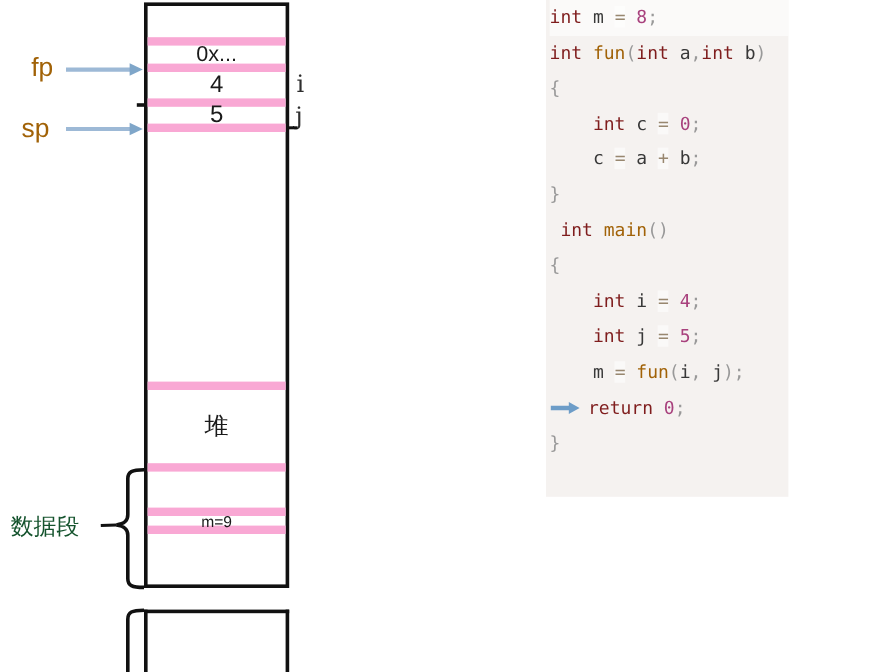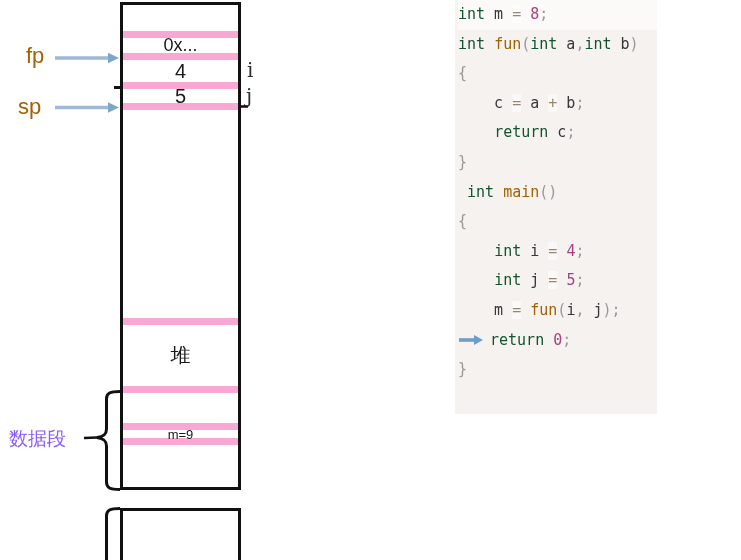--- a/index.html
+++ b/index.html
@@ -24,31 +24,31 @@
   .bottom-box{
     position:absolute;left:120px;top:508px;width:121px;height:60px;
     box-sizing:border-box;border:3px solid #111;border-bottom:none;background:#fff;
   }
   .ptr-label{position:absolute;font-size:22px;color:#a16207;}
   #fp-label{left:26px;top:43px;}
   #sp-label{left:18px;top:94px;}
   .var-label{position:absolute;font-family:"DejaVu Serif",serif;font-size:20px;color:#2e2e2e;}
   #i-label{left:247px;top:58px;}
   #j-label{left:246px;top:84px;}
-  #data-seg-label{position:absolute;left:9px;top:426px;font-size:19px;color:#8b5cf6;}
+  #data-seg-label{position:absolute;left:9px;top:426px;font-size:19px;color:#14532d;}
   .overlay{position:absolute;left:0;top:0;pointer-events:none;}
   
   .code-block{
     position:absolute;left:455px;top:0;width:202px;height:414px;
     box-sizing:border-box;background:#f5f2f0;padding-left:3px;
     font-family:"DejaVu Sans Mono",monospace;font-size:15px;
   }
   .code-line{height:29.6px;line-height:29.6px;white-space:pre;}
   .code-line.hl{background:rgba(255,255,255,0.6);}
-  .tok-kw{color:#14532d;text-align:right;}
+  .tok-kw{color:#7f1d1d;text-align:right;}
   .tok-fn{color:#a16207;}
   .tok-num{color:#a8417d;}
   .tok-pu{color:#999999;}
   .tok-op{color:#98876f;background:rgba(255,255,255,0.5);}
   .tok-pl{color:#383838;}
   .code-arrow svg{vertical-align:middle;margin-right:6px;}
 </style>
 </head>
 <body>
 
@@ -93,22 +93,22 @@
            L 106.5 482 C 106.5 488 110 489.5 120 489.5" fill="none" stroke="#111" stroke-width="3"></path>
   <line x1="84" y1="438" x2="97" y2="437.5" stroke="#111" stroke-width="2.5"></line>
 
   <path d="M 120 508.5 C 110 508.5 106.5 510 106.5 516 L 106.5 560" fill="none" stroke="#111" stroke-width="3"></path>
 </svg>
 
 <div class="code-block">
     <div class="code-line hl"><span class="tok-kw">int</span><span class="tok-pl"> m </span><span class="tok-op">=</span><span class="tok-pl"> </span><span class="tok-num">8</span><span class="tok-pu">;</span></div>
     <div class="code-line"><span class="tok-kw">int</span><span class="tok-pl"> </span><span class="tok-fn">fun</span><span class="tok-pu">(</span><span class="tok-kw">int</span><span class="tok-pl"> a</span><span class="tok-pu">,</span><span class="tok-kw">int</span><span class="tok-pl"> b</span><span class="tok-pu">)</span></div>
     <div class="code-line"><span class="tok-pu">{</span></div>
+    <div class="code-line"><span class="tok-pl">    </span><span class="tok-kw">int</span><span class="tok-pl"> c </span><span class="tok-op">=</span><span class="tok-pl"> </span><span class="tok-num">0</span><span class="tok-pu">;</span></div>
     <div class="code-line"><span class="tok-pl">    c </span><span class="tok-op">=</span><span class="tok-pl"> a </span><span class="tok-op">+</span><span class="tok-pl"> b</span><span class="tok-pu">;</span></div>
-    <div class="code-line"><span class="tok-pl">    </span><span class="tok-kw">return</span><span class="tok-pl"> c</span><span class="tok-pu">;</span></div>
     <div class="code-line"><span class="tok-pu">}</span></div>
     <div class="code-line"><span class="tok-pl"> </span><span class="tok-kw">int</span><span class="tok-pl"> </span><span class="tok-fn">main</span><span class="tok-pu">()</span></div>
     <div class="code-line"><span class="tok-pu">{</span></div>
     <div class="code-line"><span class="tok-pl">    </span><span class="tok-kw">int</span><span class="tok-pl"> i </span><span class="tok-op">=</span><span class="tok-pl"> </span><span class="tok-num">4</span><span class="tok-pu">;</span></div>
     <div class="code-line"><span class="tok-pl">    </span><span class="tok-kw">int</span><span class="tok-pl"> j </span><span class="tok-op">=</span><span class="tok-pl"> </span><span class="tok-num">5</span><span class="tok-pu">;</span></div>
     <div class="code-line"><span class="tok-pl">    m </span><span class="tok-op">=</span><span class="tok-pl"> </span><span class="tok-fn">fun</span><span class="tok-pu">(</span><span class="tok-pl">i</span><span class="tok-pu">,</span><span class="tok-pl"> j</span><span class="tok-pu">);</span></div>
     <div class="code-line"><span class="code-arrow"><svg width="26" height="12" viewBox="0 0 26 12">
           <line x1="1" y1="6" x2="17" y2="6" stroke="#6d9dc8" stroke-width="3.6"></line>
           <polygon points="16,1 25,6 16,11" fill="#6d9dc8"></polygon>
         </svg></span><span class="tok-kw">return</span><span class="tok-pl"> </span><span class="tok-num">0</span><span class="tok-pu">;</span></div>

